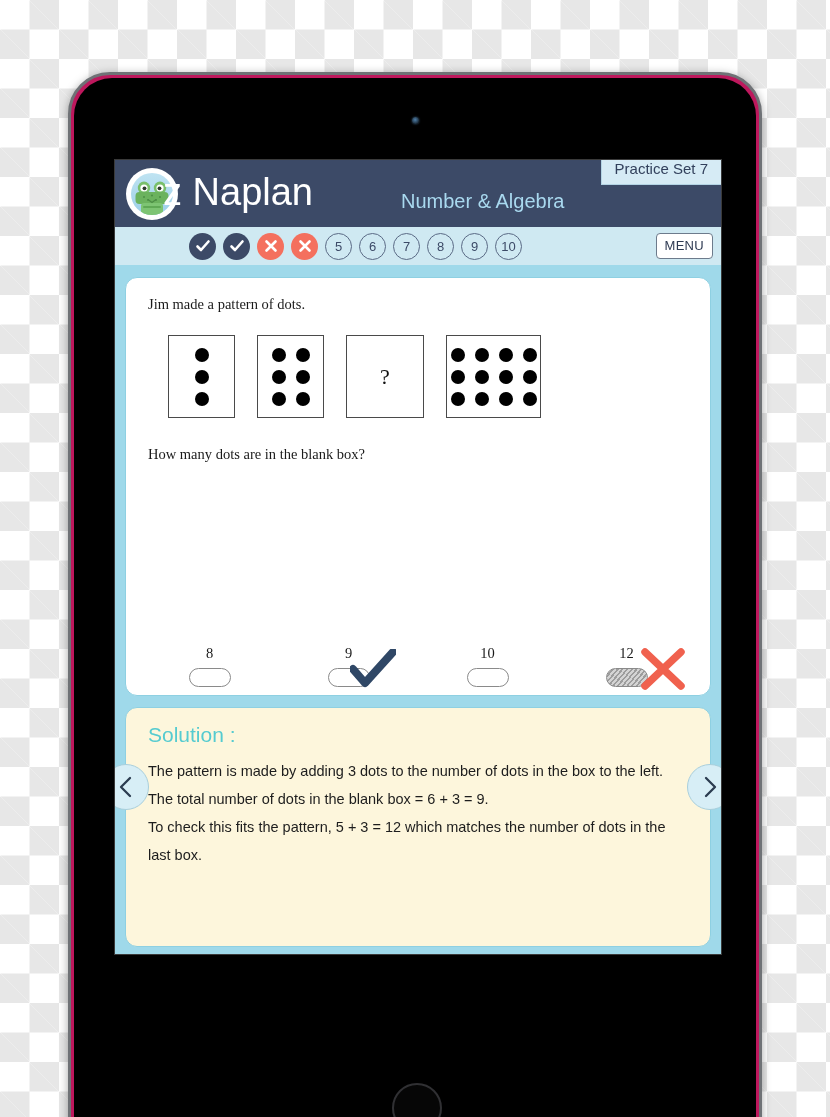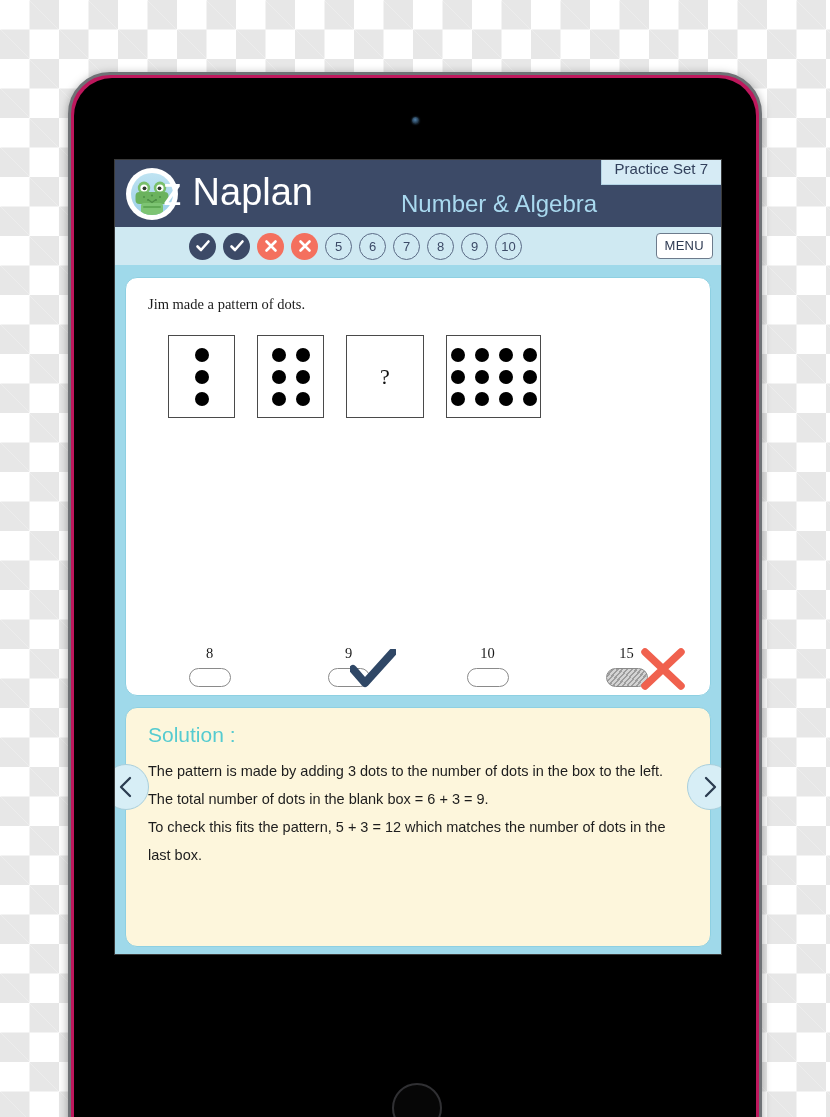--- a/index.html
+++ b/index.html
@@ -110,21 +110,21 @@
     font-size: 38px;
     color: #ffffff;
     font-weight: 400;
     letter-spacing: 0px;
     line-height: 50px;
     white-space: nowrap;
   }
   .app-subtitle {
     position: absolute;
     left: 286px; top: 30px;
-    font-size: 24px;
+    font-size: 20px;
     color: #a9d9ef;
     white-space: nowrap;
   }
   .practice-badge {
     position: absolute;
     right: 0; top: 0;
     background: #d6ebf5;
     color: #32405c;
     font-size: 15px;
     padding: 0 13px 7px 13px;
@@ -455,39 +455,40 @@
                 <div class="dot"></div>
                 <div class="dot"></div>
                 <div class="dot"></div>
                 <div class="dot"></div>
                 <div class="dot"></div>
                 <div class="dot"></div>
                 <div class="dot"></div>
               </div>
             </div>
           </div>
+        <p class="q-prompt">How many dots are in the blank box?</p>
 
         <div class="answers" id="answers">
             <div class="answer-opt">
               <div class="answer-label">8</div>
               <div class="bubble"></div>
             </div>
             <div class="answer-opt">
               <div class="answer-label">9</div>
               <div class="bubble"></div>
               <span class="mark-tick"><svg width="46" height="40" viewBox="0 0 46 40">
                   <path d="M3 20 L15 34 L43 3" fill="none" stroke="#2f4766" stroke-width="8" stroke-linecap="round" stroke-linejoin="round"></path>
                 </svg></span>
             </div>
             <div class="answer-opt">
               <div class="answer-label">10</div>
               <div class="bubble"></div>
             </div>
             <div class="answer-opt">
-              <div class="answer-label">15</div>
+              <div class="answer-label">12</div>
               <div class="bubble filled"></div>
               <span class="mark-cross"><svg width="46" height="44" viewBox="0 0 46 44">
                   <path d="M5 5 L41 39 M41 5 L5 39" fill="none" stroke="#f0614e" stroke-width="7.5" stroke-linecap="round"></path>
                 </svg></span>
             </div>
           </div>
       </div>
 
       <div class="solution-card">
         <div class="solution-title">Solution :</div>

